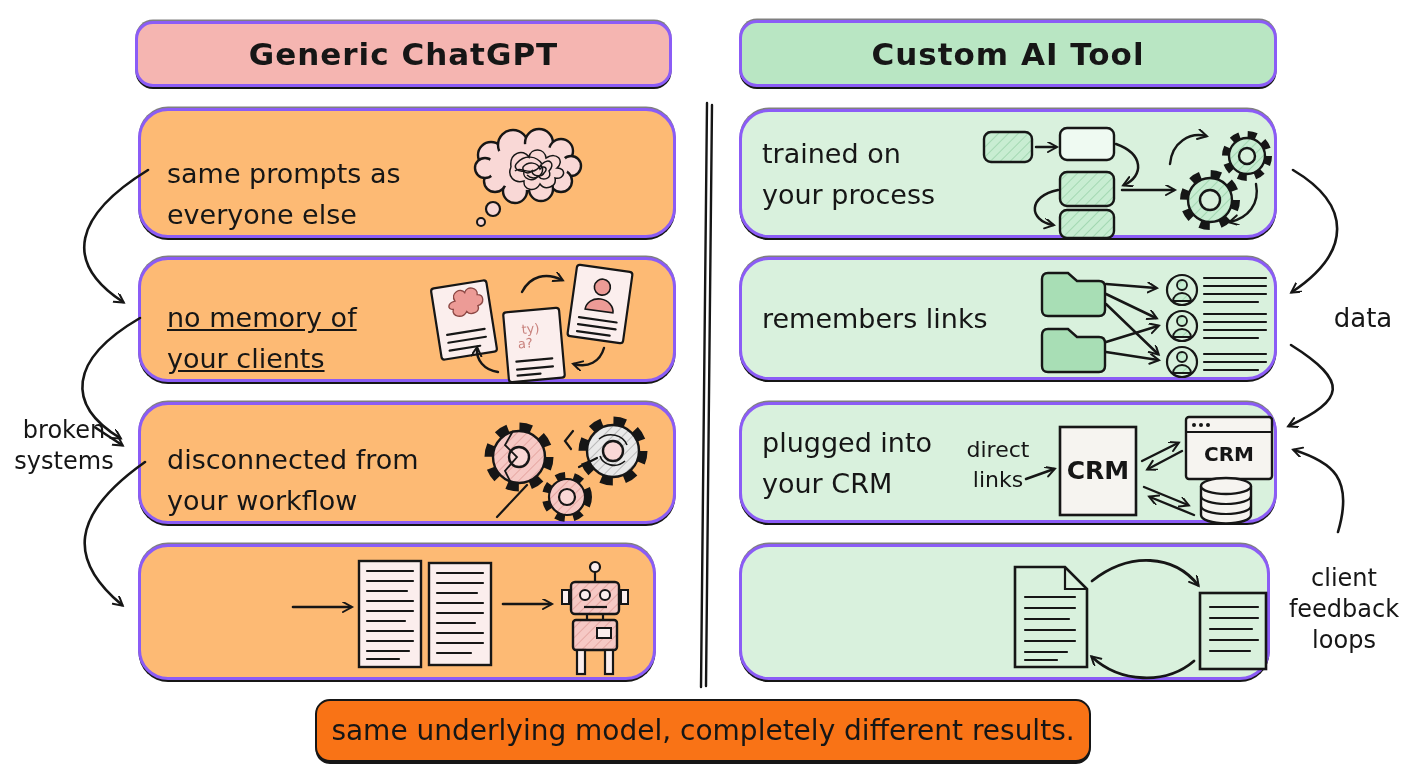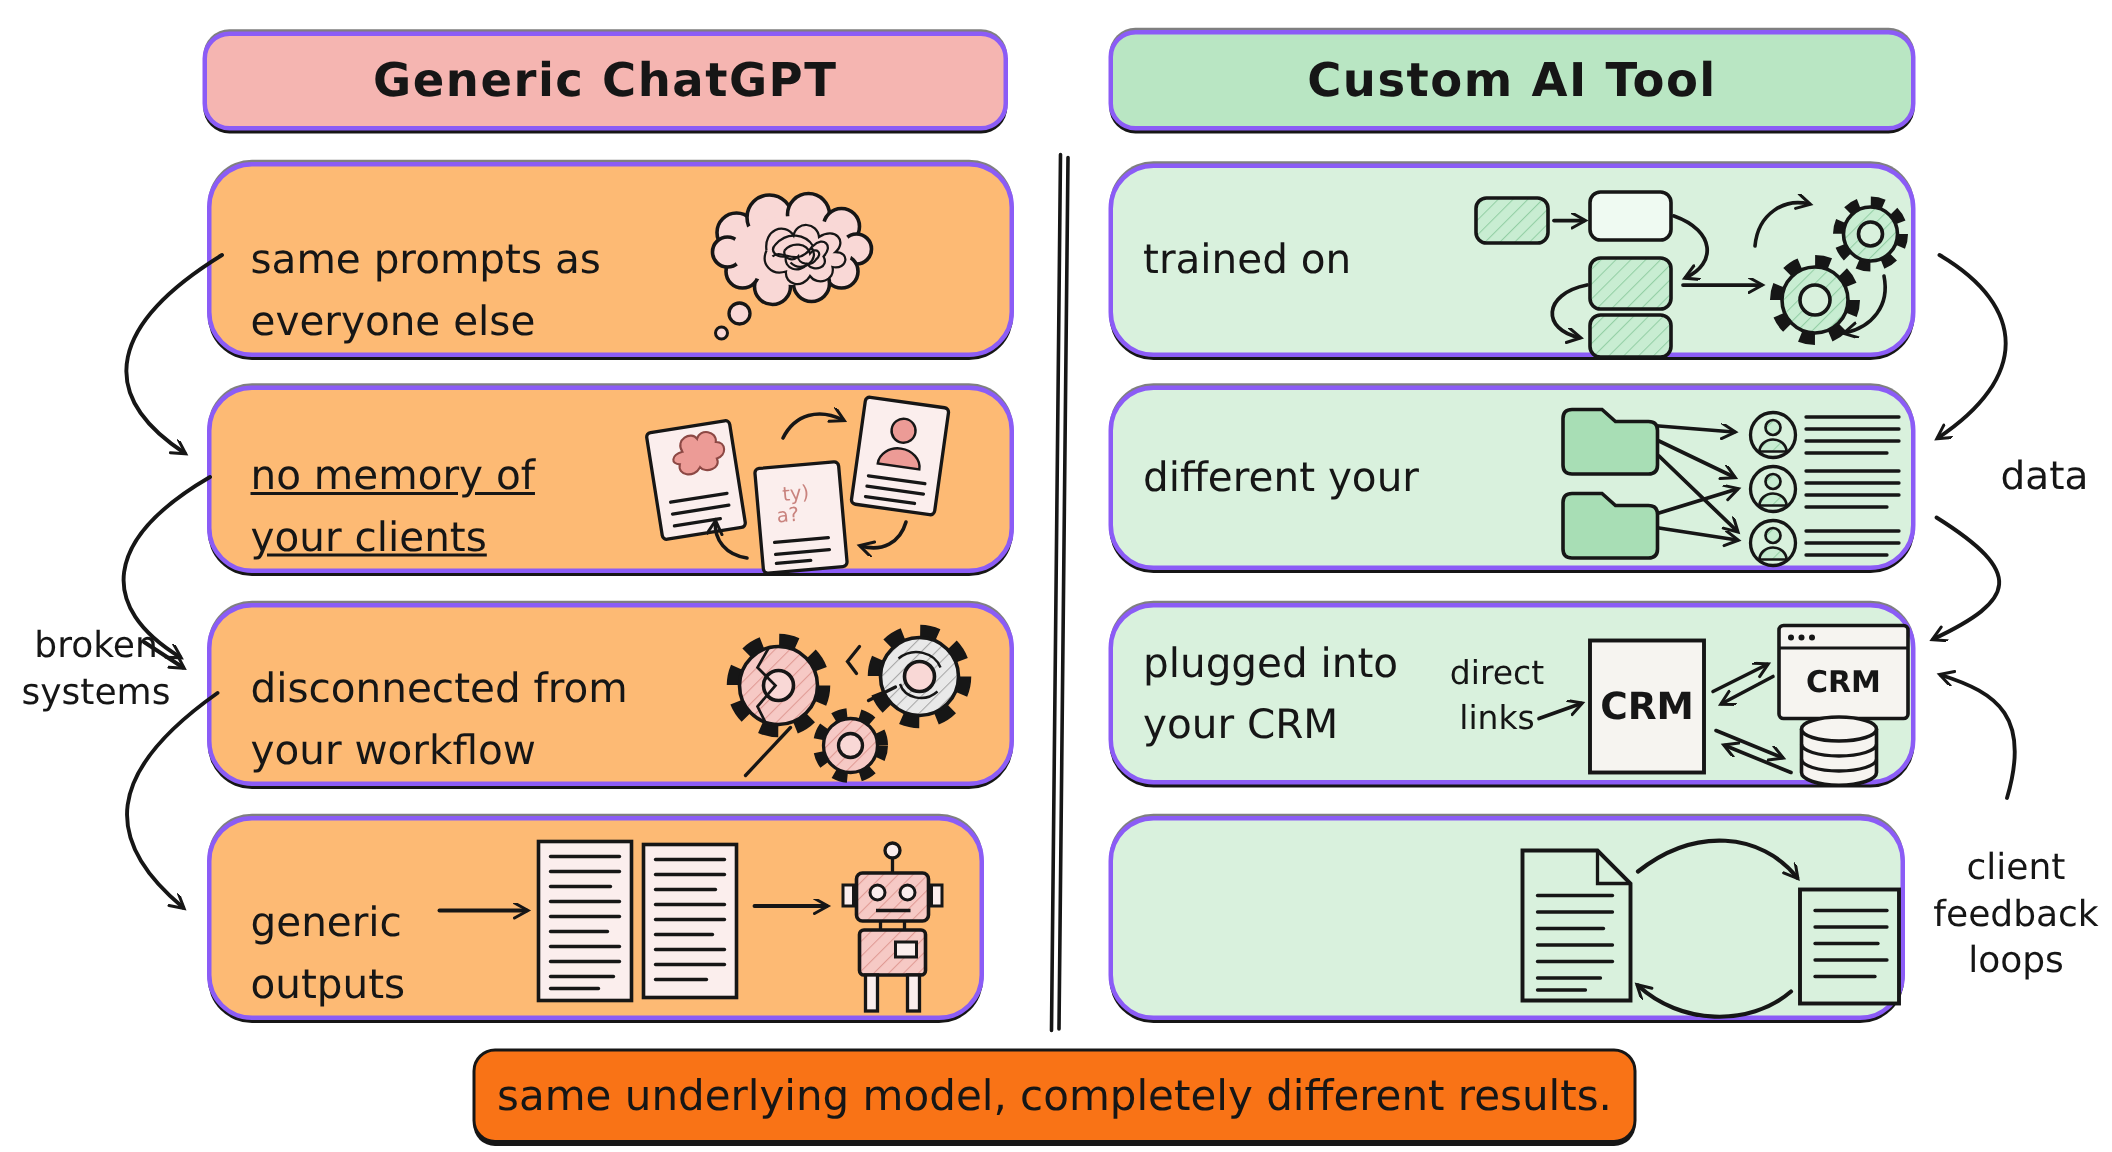--- a/index.html
+++ b/index.html
@@ -189,24 +189,20 @@
 
       <g fill="none" stroke="#161616" stroke-width="2.2" stroke-linecap="round">
         <path d="M 112,22 l -8,10 l 6,8"></path>
         <path d="M 118,58 l 18,-9"></path>
         <path d="M 36,108 L 66,76"></path>
       </g>
     </svg>
   </div>
 
   <div class="box row pinkB" style="left:138px;top:544px;width:518px;height:136px;">
-    <div class="box-text">
-      <div>generic</div>
-      <div>outputs</div>
-    </div>
     <svg class="icon-svg" style="left:0;top:0;" width="518" height="136" viewBox="0 0 518 136">
       <g fill="none" stroke="#161616" stroke-width="2.6" stroke-linecap="round">
         <line x1="152" y1="60" x2="210" y2="60" marker-end="url(#ah)"></line>
         <line x1="362" y1="57" x2="410" y2="57" marker-end="url(#ah)"></line>
       </g>
       <rect x="218" y="14" width="62" height="106" fill="#fbeeed" stroke="#161616" stroke-width="2.4"></rect>
       <g class="doc-lines">
         <line x1="226" y1="24" x2="272" y2="24"></line>
           <line x1="226" y1="34" x2="272" y2="34"></line>
         <line x1="226" y1="44" x2="266" y2="44"></line>
@@ -255,20 +251,21 @@
     <div>systems</div>
   </div>
 
   <div class="box hdr greenH right-col" style="left:739px;top:20px;width:538px;height:67px;">
     <div class="hdr-label">Custom AI Tool</div>
   </div>
 
   <div class="box row greenB right-col" style="left:739px;top:109px;width:538px;height:129px;">
     <div class="box-text">
       <div>trained on</div>
+      <div>your process</div>
     </div>
     <svg class="icon-svg" style="left:0;top:0;" width="538" height="129" viewBox="0 0 538 129">
       <rect x="242" y="20" width="48" height="30" rx="7" fill="url(#hg)" stroke="#161616" stroke-width="2.4"></rect>
       <rect x="318" y="16" width="54" height="32" rx="7" fill="#effaf2" stroke="#161616" stroke-width="2.4"></rect>
       <rect x="318" y="60" width="54" height="34" rx="7" fill="url(#hg)" stroke="#161616" stroke-width="2.4"></rect>
       <rect x="318" y="98" width="54" height="28" rx="7" fill="url(#hg)" stroke="#161616" stroke-width="2.4"></rect>
       <g fill="none" stroke="#161616" stroke-width="2.5" stroke-linecap="round">
         <line x1="294" y1="35" x2="314" y2="35" marker-end="url(#ah)"></line>
         <path d="M 374,32 C 402,42 402,64 382,73" marker-end="url(#ah)"></path>
         <path d="M 316,78 C 286,84 286,108 311,113" marker-end="url(#ah)"></path>
@@ -285,21 +282,21 @@
       </g>
       <g fill="none" stroke="#161616" stroke-width="2.4" stroke-linecap="round">
         <path d="M 428,52 C 430,30 448,20 464,24" marker-end="url(#ah)"></path>
         <path d="M 514,72 C 518,92 506,106 488,110" marker-end="url(#ah)"></path>
       </g>
     </svg>
   </div>
 
   <div class="box row greenB right-col" style="left:739px;top:257px;width:538px;height:123px;">
     <div class="box-text">
-      <div>different your</div>
+      <div>remembers links</div>
     </div>
     <svg class="icon-svg" style="left:0;top:0;" width="538" height="123" viewBox="0 0 538 123">
       <g transform="translate(298,8)">
         <path d="M2,42 V11 q0,-6 6,-6 h20 l9,8 h22 q6,0 6,6 v23 q0,6 -6,6 h-51 q-6,0 -6,-6 z" fill="#a8deb5" stroke="#161616" stroke-width="2.4"></path>
       </g>
       <g transform="translate(298,64)">
         <path d="M2,42 V11 q0,-6 6,-6 h20 l9,8 h22 q6,0 6,6 v23 q0,6 -6,6 h-51 q-6,0 -6,-6 z" fill="#a8deb5" stroke="#161616" stroke-width="2.4"></path>
       </g>
 
       <g>

